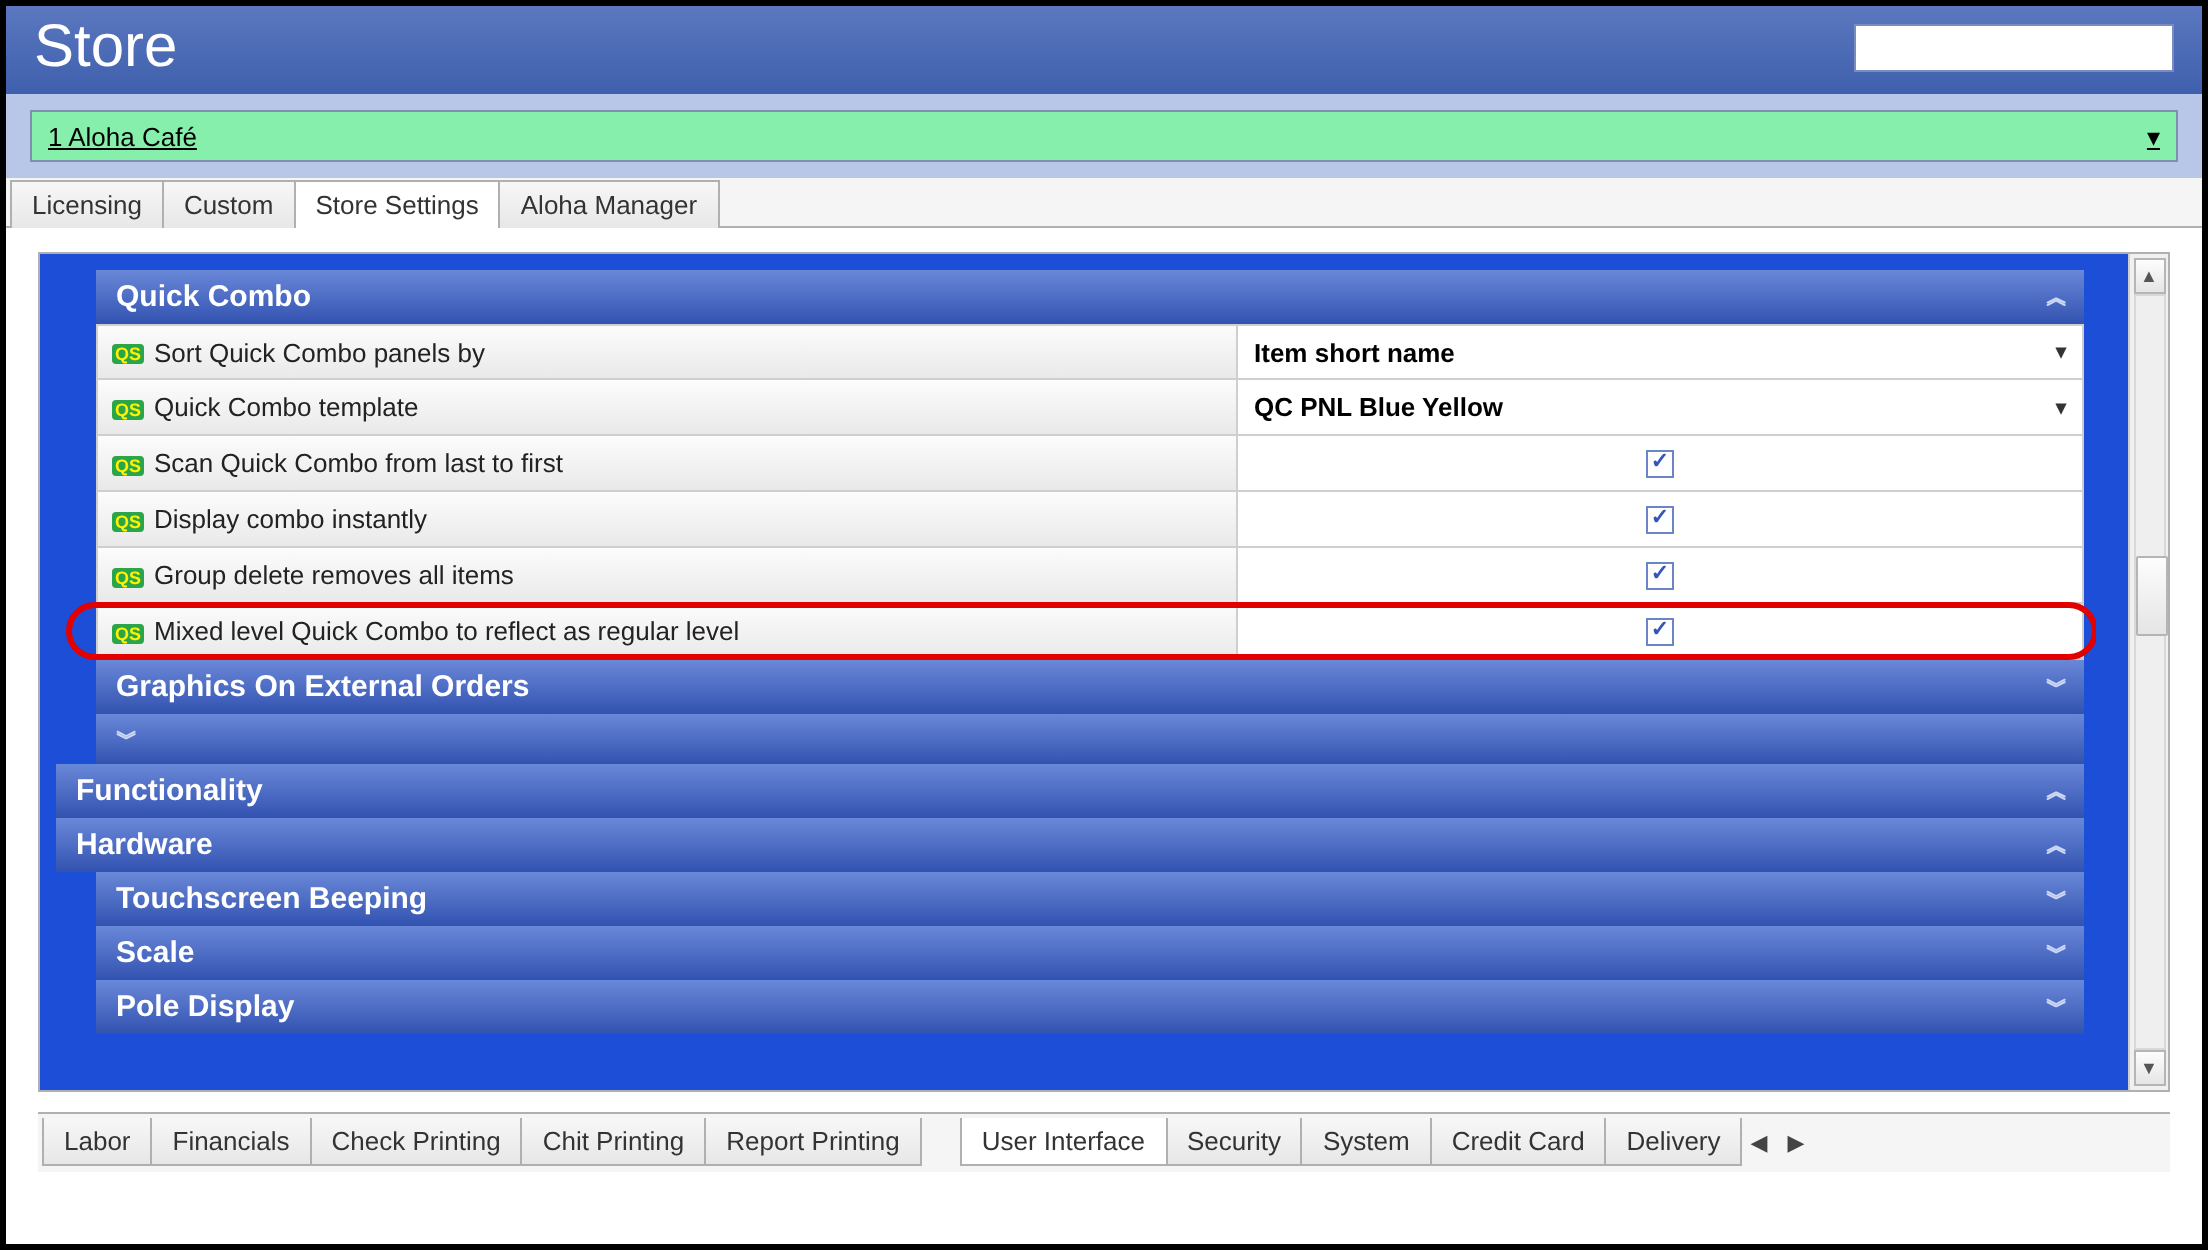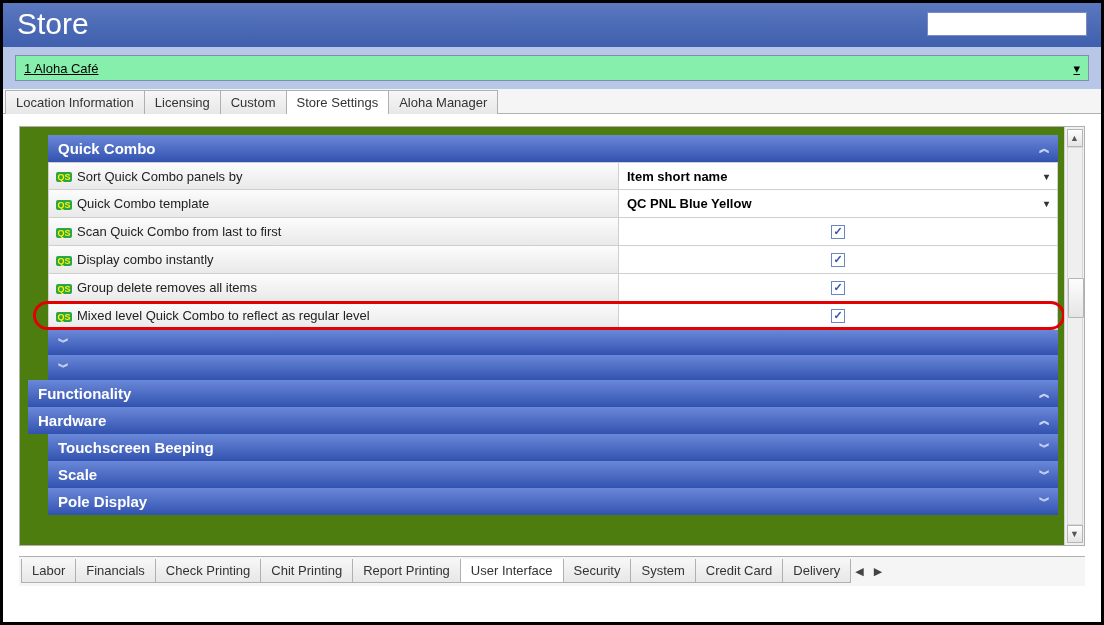--- a/index.html
+++ b/index.html
@@ -72,23 +72,24 @@
   .tab.active {
     background: #fff;
     font-weight: 400;
     z-index: 2;
   }
   .content {
     padding: 12px 16px 4px;
   }
   .panel-outer {
     border: 1px solid #b0b0b0;
-    background: #4d7c0f;
+    background: #1d4ed8;
     height: 420px;
     display: flex;
+    gap: 16px;
   }
   .panel-inner {
     flex: 1;
     overflow-y: auto;
     padding: 8px 6px 8px 8px;
   }
   .scrollbar {
     width: 20px;
     background: #f0f0f0;
     border-left: 1px solid #cfcfcf;
@@ -186,42 +187,41 @@
     background: #f5f5f5;
     padding: 0 2px;
     height: 30px;
     margin: 6px 16px 8px;
   }
   .tabs-bottom .tab {
     border-top: none;
     border-bottom: 1px solid #b0b0b0;
     top: -1px;
   }
-  .tabs-bottom .tab.active { background:#fff; }
+  .tabs-bottom .tab.active { background:#fff;margin-left:20px; }
   .tabs-bottom .nav-arrow {
     padding: 2px 5px; font-size:11px; color:#444;
   }
 </style>
 </head>
 <body>
 
 <div class="titlebar">
   <span>Store</span>
   <div class="search"></div>
 </div>
 
 <div class="store-bar">
   <div class="store-select">
     <span>1 Aloha Café</span>
     <span>▾</span>
   </div>
 </div>
 
 <div class="tabs-top" id="tabs-top">
-    <div class="tab">Location Information</div>
     <div class="tab">Licensing</div>
     <div class="tab">Custom</div>
     <div class="tab active">Store Settings</div>
     <div class="tab">Aloha Manager</div>
   </div>
 
 <div class="content">
   <div class="panel-outer">
     <div class="panel-inner">
 
@@ -313,20 +313,21 @@
               </span>
               <span>Mixed level Quick Combo to reflect as regular level</span>
             </div>
             <div class="value-cell center">
               <span class="chk">✓</span>
             </div>
           </div>
         </div>
 
       <div class="section-header level2">
+        <span>Graphics On External Orders</span>
         <span class="chev-double">︾</span>
       </div>
       <div class="section-header level2">
         <span class="chev-double">︾</span>
       </div>
       <div class="section-header">
         <span>Functionality</span>
         <span class="chev-double">︽</span>
       </div>
       <div class="section-header">

